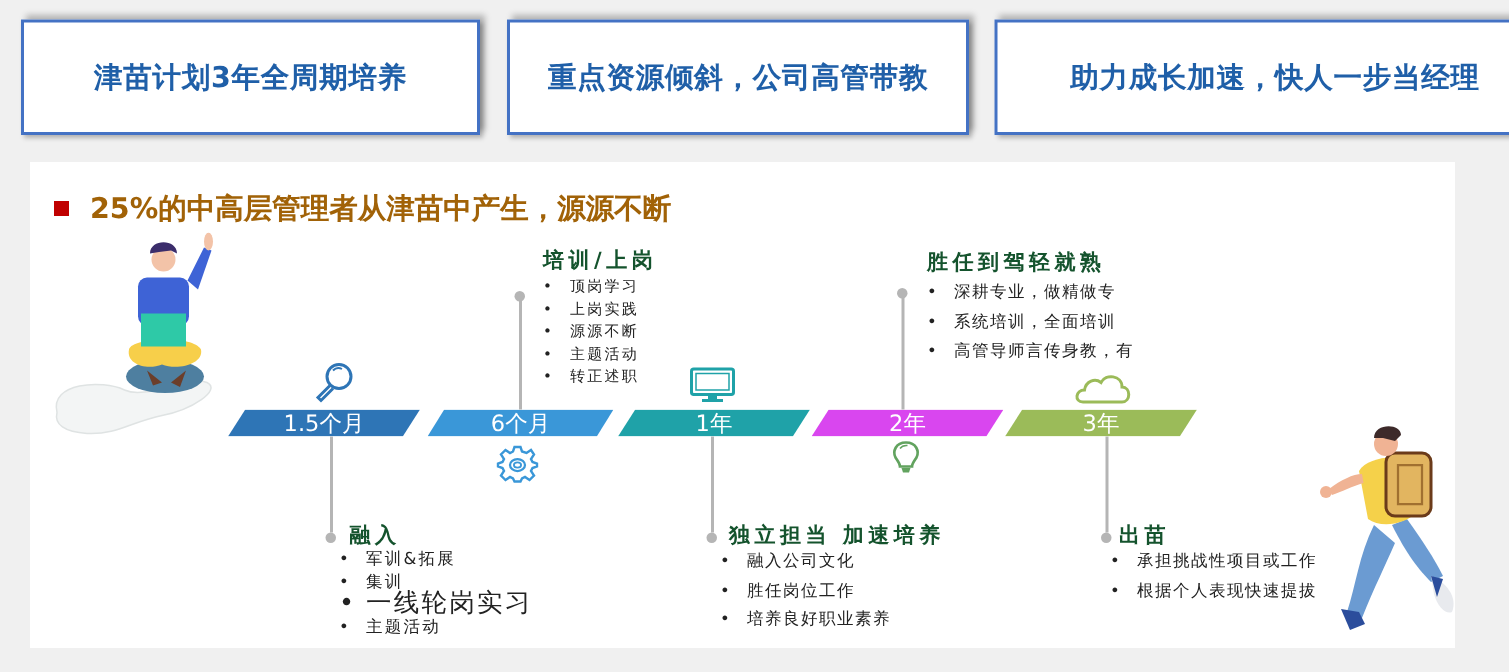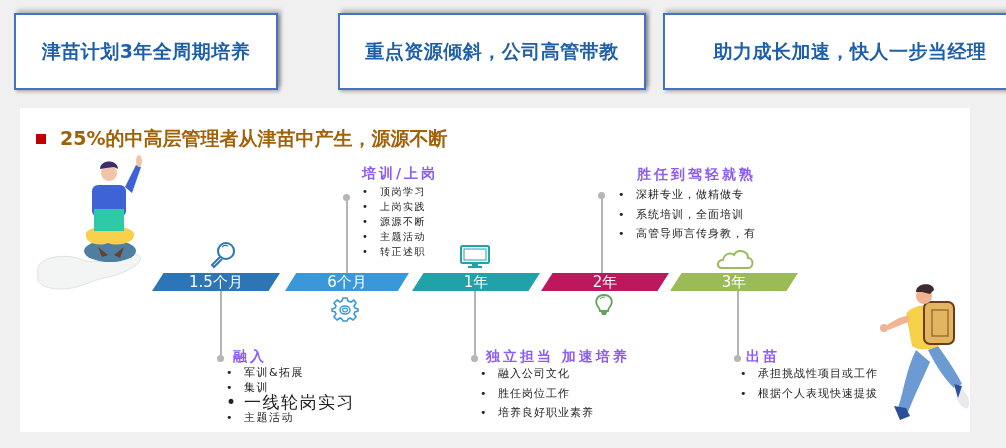--- a/index.html
+++ b/index.html
@@ -23,32 +23,32 @@
   }
   .headline .sq { width:10px; height:10px; background:#c00000; margin-right:14px; display:inline-block; }
   .bar {
     position:absolute; top:273px; height:18px; color:#fff; font-size:15px;
     display:flex; align-items:center; justify-content:center;
     clip-path: polygon(9% 0, 100% 0, 91% 100%, 0 100%);
     font-family:"DejaVu Sans", sans-serif;
   }
   .vline { position:absolute; width:2px; background:#b5b5b5; }
   .dot { position:absolute; width:7px; height:7px; border-radius:50%; background:#b5b5b5; }
-  .sec-title { position:absolute; color:#8b5cf6; font-weight:bold; font-size:14px; letter-spacing:3px; }
+  .sec-title { position:absolute; color:#14532d; font-weight:bold; font-size:14px; letter-spacing:3px; }
   .blist { position:absolute; margin:0; padding:0; list-style:none; color:#222; }
   .blist li { position:relative; padding-left:18px; white-space:nowrap; }
   .blist li::before { content:"•"; position:absolute; left:0; top:0; }
   .small li { font-size:10px; line-height:15px; letter-spacing:1.5px; }
   .med li { font-size:11px; line-height:19.5px; letter-spacing:1px; }
   .icon { position:absolute; }
 </style>
 </head>
 <body>
 
-<div class="top-box" style="left:14px;width:264px;">
+<div class="top-box" style="left:14px;width:306px;">
   <span>津苗计划3年全周期培养</span>
 </div>
 <div class="top-box" style="left:338px;width:308px;">
   <span>重点资源倾斜，公司高管带教</span>
 </div>
 <div class="top-box" style="left:663px;width:374px;">
   <span>助力成长加速，快人一步当经理</span>
 </div>
 
 <div class="panel"></div>
@@ -74,21 +74,21 @@
 
 <div class="bar" style="left:152px;width:128px;background:#2e75b6;">
   <span>1.5个月</span>
 </div>
 <div class="bar" style="left:285px;width:124px;background:#3a97d8;">
   <span>6个月</span>
 </div>
 <div class="bar" style="left:412px;width:128px;background:#1fa2a8;">
   <span>1年</span>
 </div>
-<div class="bar" style="left:541px;width:128px;background:#be185d;">
+<div class="bar" style="left:541px;width:128px;background:#d946ef;">
   <span>2年</span>
 </div>
 <div class="bar" style="left:670px;width:128px;background:#9bbb59;">
   <span>3年</span>
 </div>
 
 <svg class="icon" style="left:206px;top:240px;" width="32" height="30" viewBox="0 0 32 30">
   <circle cx="20" cy="11" r="8" fill="none" stroke="#2e75b6" stroke-width="2"></circle>
   <path d="M16 7 A5 5 0 0 1 22 6" fill="none" stroke="#2e75b6" stroke-width="1.3"></path>
   <path d="M14 17 L6 25 L8 27 L16 19" fill="none" stroke="#2e75b6" stroke-width="2"></path>
@@ -130,21 +130,21 @@
 
 <div class="sec-title" style="left:362px;top:165px;">培训/上岗</div>
 <ul class="blist small" style="left:362px;top:184px;">
   <li>顶岗学习</li>
   <li>上岗实践</li>
   <li>源源不断</li>
   <li>主题活动</li>
   <li>转正述职</li>
 </ul>
 
-<div class="sec-title" style="left:618px;top:166px;margin-left:19px;">胜任到驾轻就熟</div>
+<div class="sec-title" style="left:618px;top:166px;">胜任到驾轻就熟</div>
 <ul class="blist med" style="left:618px;top:185px;">
   <li>深耕专业，做精做专</li>
   <li>系统培训，全面培训</li>
   <li>高管导师言传身教，有</li>
 </ul>
 <style>.nobullet::before{content:""!important;}</style>
 
 <div class="sec-title" style="left:233px;top:348px;">融入</div>
 <ul class="blist small" style="left:226px;top:365px;">
   <li style="font-size:11px;">军训&amp;拓展</li>

